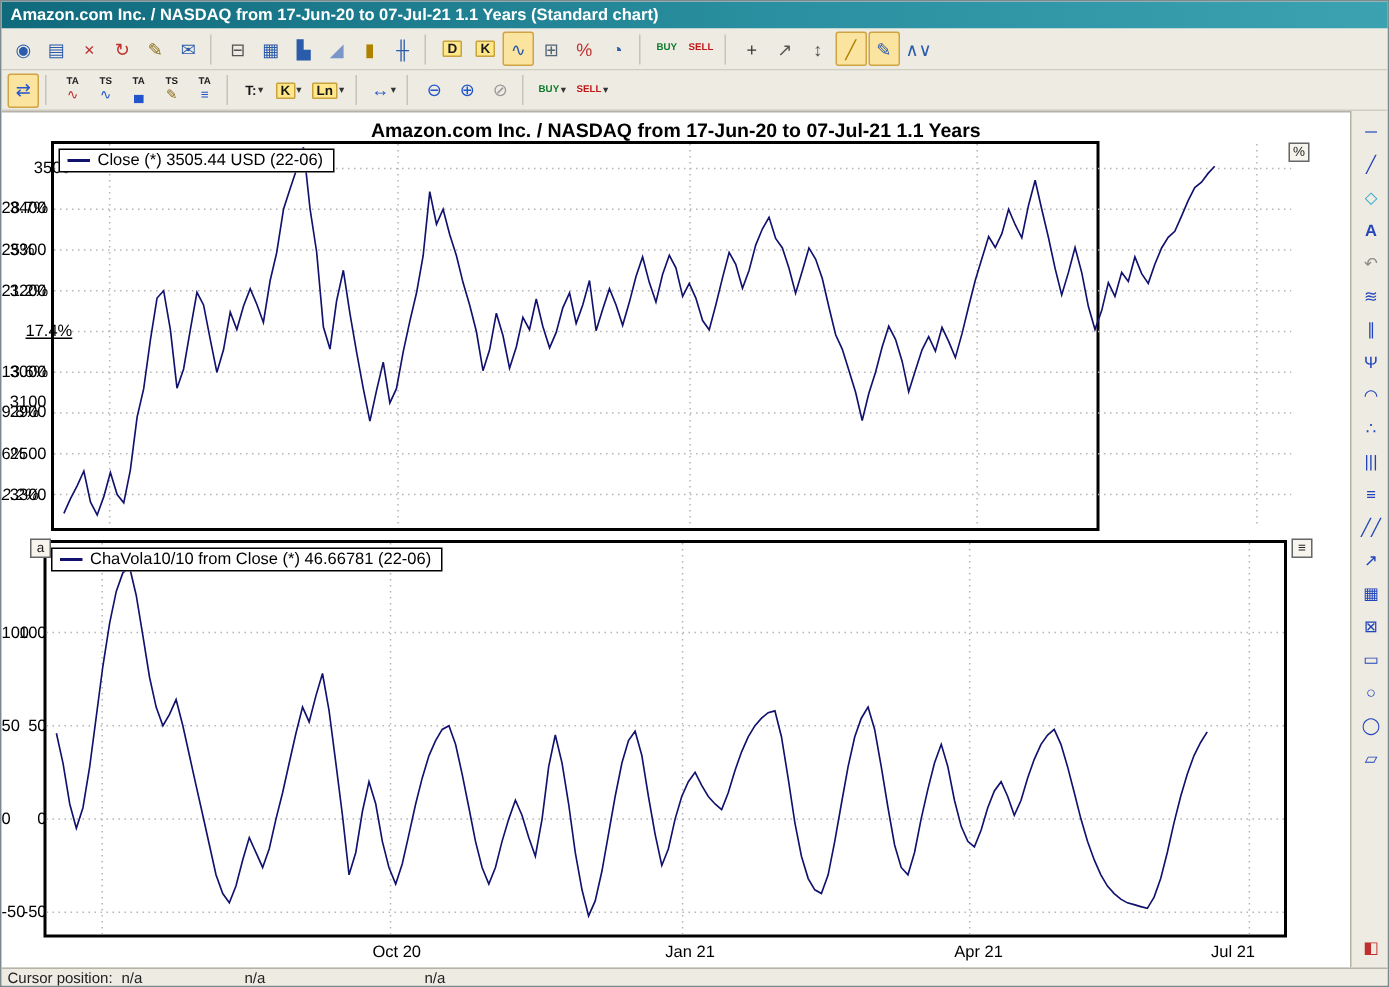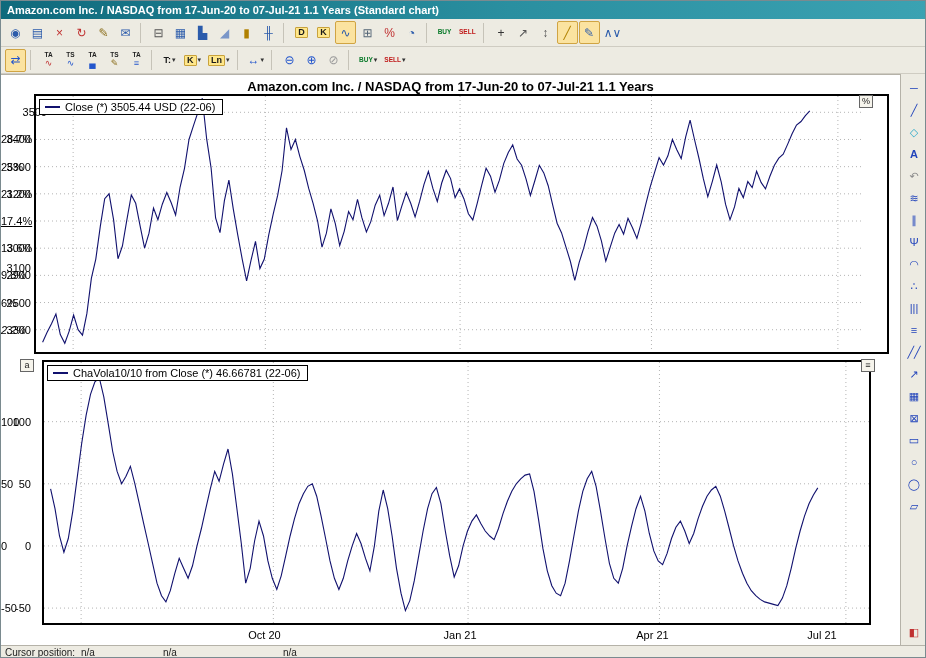--- a/index.html
+++ b/index.html
@@ -20,22 +20,22 @@
   .ttext{font-size:9px;font-weight:bold;line-height:1}
   .ttext.tiny{font-size:6.5px}
   .tcaret{font-size:7px;color:#333;margin-left:1px}
   .tstack{display:flex;flex-direction:column;align-items:center;line-height:1}
   .tslabel{font-size:6.5px;font-weight:bold;color:#222}
   .tsglyph{font-size:9px;line-height:1}
   .tsep{width:4px;height:20px;border-left:1px solid #c6c3b8;margin:0 3px}
   .chart-region{position:absolute;left:0;top:73px;width:899px;height:571px;background:#fff;border-top:1px solid #b5b2a8}
   .chart-title{position:absolute;left:0;top:4px;width:100%;text-align:center;font-size:13px;font-weight:bold;color:#000}
   .pane{position:absolute;border:2px solid #000;background:#fff}
-  #price-pane{left:33px;top:19px;width:855px;height:260px}
-  #indicator-pane{left:41px;top:285px;width:829px;height:265px}
+  #price-pane{left:33px;top:19px;width:699px;height:260px}
+  #indicator-pane{left:28px;top:285px;width:829px;height:265px}
   .pane svg{position:absolute;left:0;top:0;display:block}
   .legend{position:absolute;left:3px;top:3px;border:1px solid #000;background:#fff;font-size:11px;
     padding:1px 7px 1px 5px;display:flex;align-items:center;gap:5px;white-space:nowrap;z-index:5}
   .legend-line{display:inline-block;width:15px;height:0;border-top:2px solid #11116e}
   .ylabel{position:absolute;font-size:11px;color:#000;line-height:12px}
   .ylabel.left{left:1px;width:30px;text-align:right}
   .ylabel.right{left:866px;width:33px;text-align:left}
   .xlabel{position:absolute;font-size:11px;color:#000;width:44px;text-align:center}
   .corner-box{position:absolute;width:14px;height:13px;border:1px solid #666;background:#f6f4ec;
     font-size:9px;line-height:11px;text-align:center;color:#222}
@@ -274,21 +274,21 @@
       <span class="ylabel left" style="left: 0px; top: 85.6582px;">3300</span>
       <span class="ylabel left" style="left: 0px; top: 112.834px;">3200</span>
       <span class="ylabel left" style="left: 0px; top: 140.011px; margin-top: 47px;">3100</span>
       <span class="ylabel left" style="left: 0px; top: 167.187px;">3000</span>
       <span class="ylabel left" style="left: 0px; top: 194.363px;">2900</span>
       <span class="ylabel left" style="left: 0px; top: 221.539px;">2500</span>
       <span class="ylabel left" style="left: 0px; top: 248.715px;">3300</span>
       <span class="ylabel right" style="left: 0px; top: 58.482px;">28.7%</span>
       <span class="ylabel right" style="left: 0px; top: 85.6582px;">25%</span>
       <span class="ylabel right" style="left: 0px; top: 112.834px;">21.2%</span>
-      <span class="ylabel right" style="left: 0px; top: 140.011px; text-decoration: underline;">17.4%</span>
+      <span class="ylabel right" style="left: 16px; top: 140.011px; text-decoration: underline;">17.4%</span>
       <span class="ylabel right" style="left: 0px; top: 167.187px;">13.6%</span>
       <span class="ylabel right" style="left: 0px; top: 194.363px;">9.8%</span>
       <span class="ylabel right" style="left: 0px; top: 221.539px;">6%</span>
       <span class="ylabel right" style="left: 0px; top: 248.715px; font-style: italic;">2.2%</span>
       <span class="ylabel left" style="left: 0px; top: 340.657px;">100</span>
       <span class="ylabel left" style="left: 0px; top: 402.8px;">50</span>
       <span class="ylabel left" style="left: 0px; top: 464.943px;">0</span>
       <span class="ylabel left" style="left: 0px; top: 527.086px;">-50</span>
       <span class="ylabel right" style="left: 0px; top: 340.657px;">100</span>
       <span class="ylabel right" style="left: 0px; top: 402.8px;">50</span>

